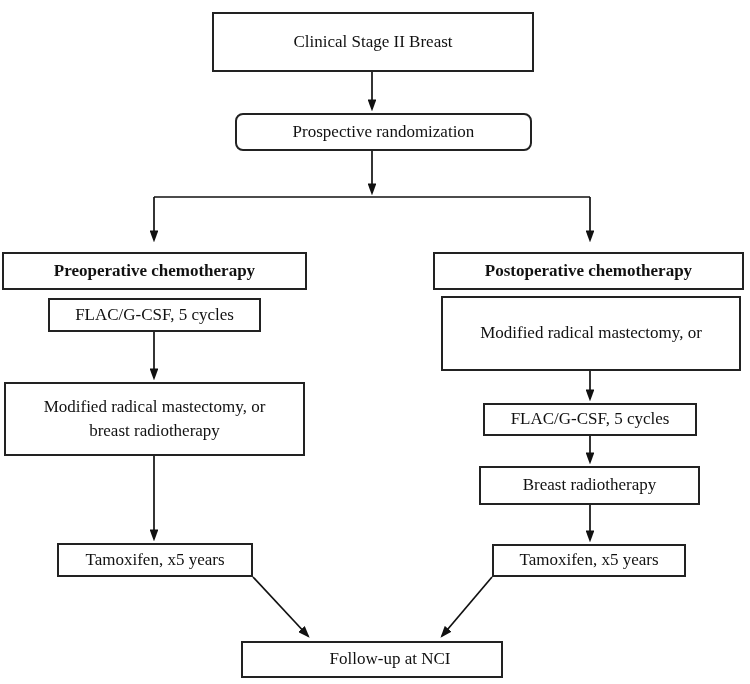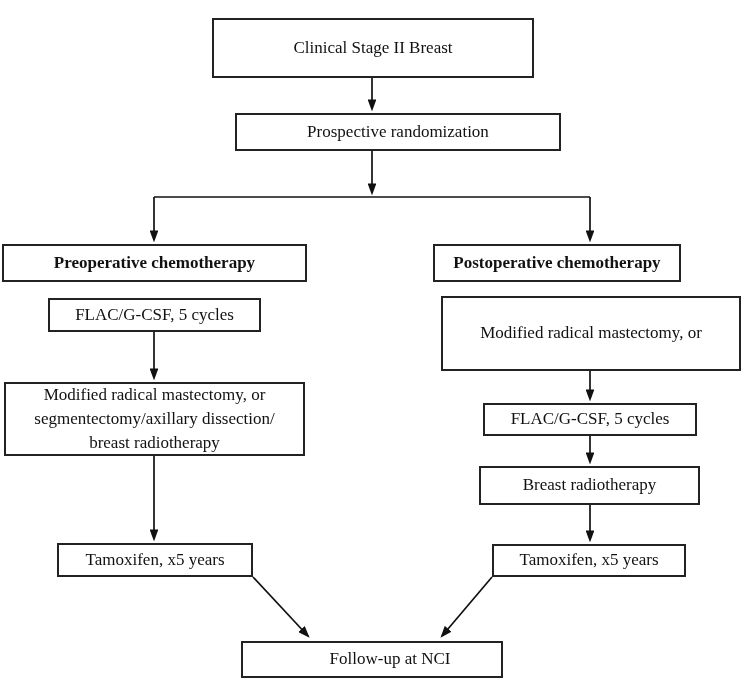--- a/index.html
+++ b/index.html
@@ -30,30 +30,30 @@
     display: flex;
     flex-direction: column;
     align-items: center;
     justify-content: center;
     text-align: center;
     font-size: 17px;
     line-height: 1.42;
     z-index: 2;
   }
   .box span { display: block; white-space: nowrap; }
-  .bold { font-weight: bold; }
+  .bold { font-weight: bold; margin-top: 8px; }
 
   
-  #node-clinical-stage    { left: 212px; top:   18px; width: 322px; height: 60px; gap: 24px; }
-  #node-randomization     { left: 235px; top: 113px; width: 326px; height: 38px; }
+  #node-clinical-stage    { left: 212px; top:   12px; width: 322px; height: 60px; gap: 24px; }
+  #node-randomization     { left: 235px; top: 113px; width: 297px; height: 38px; border-radius: 8px; }
   #node-preop-arm         { left:   2px; top: 244px; width: 305px; height: 38px; }
   #node-preop-flac        { left:  48px; top: 298px; width: 213px; height: 34px; }
   #node-preop-surgery     { left:   4px; top: 382px; width: 301px; height: 74px; }
   #node-preop-tamoxifen   { left:  57px; top: 543px; width: 196px; height: 34px; }
-  #node-postop-arm        { left: 433px; top: 244px; width: 248px; height: 38px; }
+  #node-postop-arm        { left: 433px; top: 244px; width: 311px; height: 38px; }
   #node-postop-surgery    { left: 441px; top: 296px; width: 300px; height: 75px; }
   #node-postop-flac       { left: 483px; top: 403px; width: 214px; height: 33px; }
   #node-postop-radio      { left: 479px; top: 466px; width: 221px; height: 39px; }
   #node-postop-tamoxifen  { left: 492px; top: 544px; width: 194px; height: 33px; }
   #node-followup          { left: 241px; top: 641px; width: 262px; height: 37px; padding-left: 36px; }
 </style>
 </head>
 <body>
 
 <div id="figure">
@@ -91,21 +91,20 @@
   <div class="box bold" id="node-preop-arm">
     <span>Preoperative chemotherapy</span>
   </div>
 
   <div class="box" id="node-preop-flac">
     <span>FLAC/G-CSF, 5 cycles</span>
   </div>
 
   <div class="box" id="node-preop-surgery">
     <span>Modified radical mastectomy, or</span>
-    <span>segmentectomy/axillary dissection/</span>
     <span>breast radiotherapy</span>
   </div>
 
   <div class="box" id="node-preop-tamoxifen">
     <span>Tamoxifen, x5 years</span>
   </div>
 
   <div class="box bold" id="node-postop-arm">
     <span>Postoperative chemotherapy</span>
   </div>

